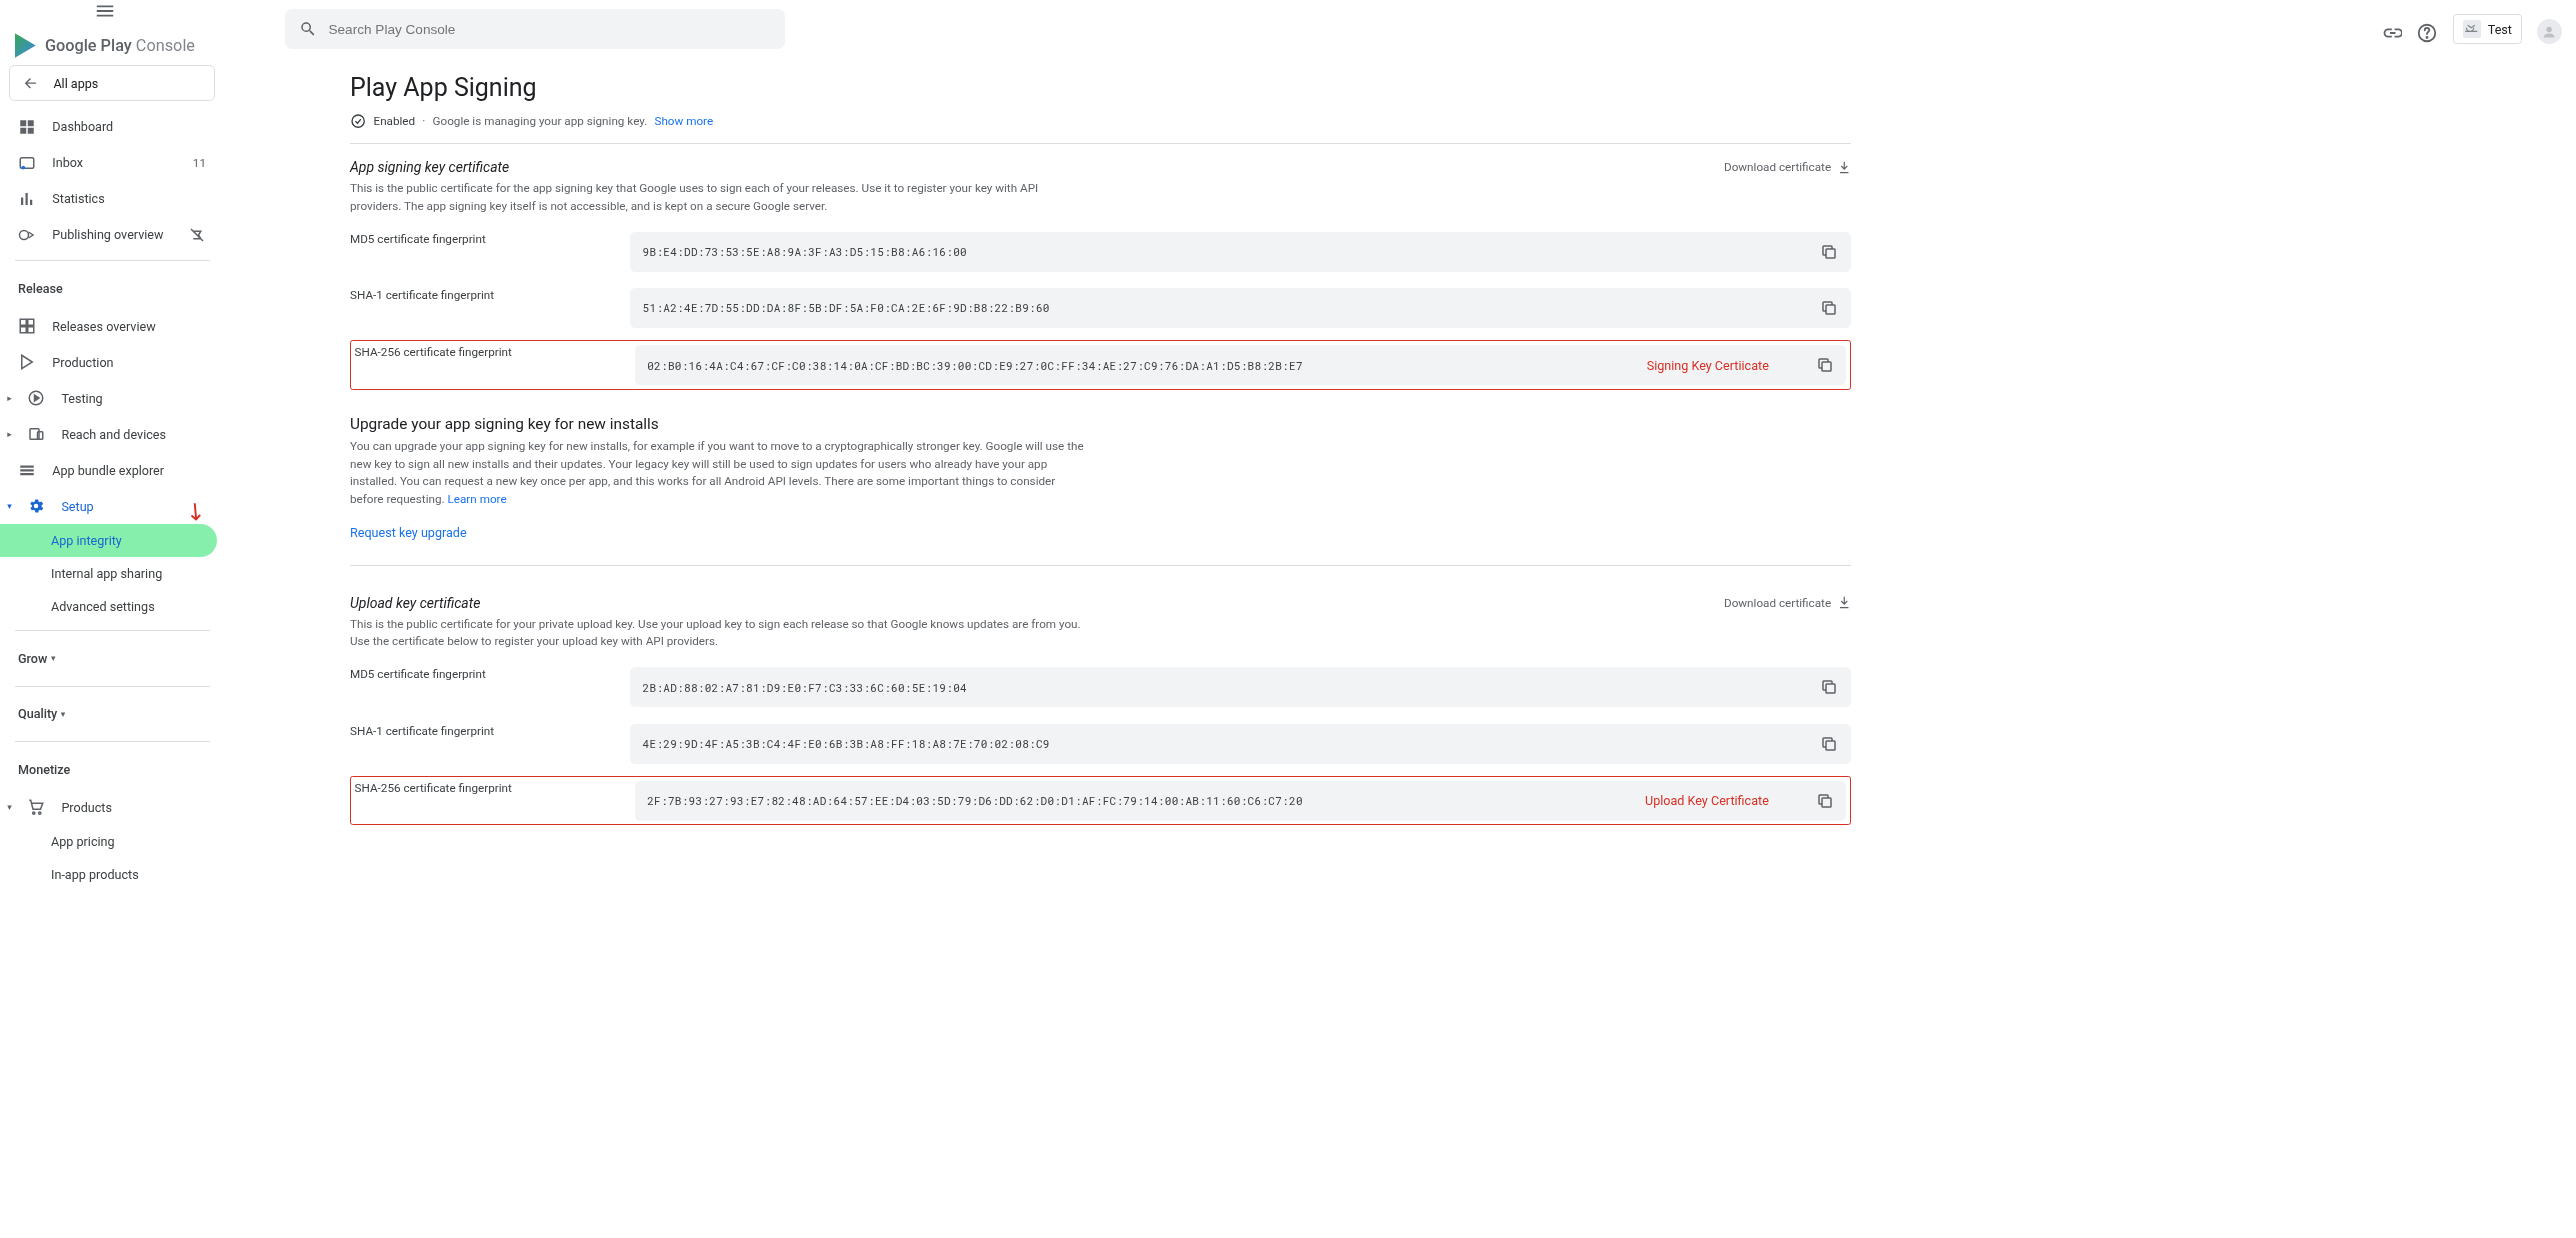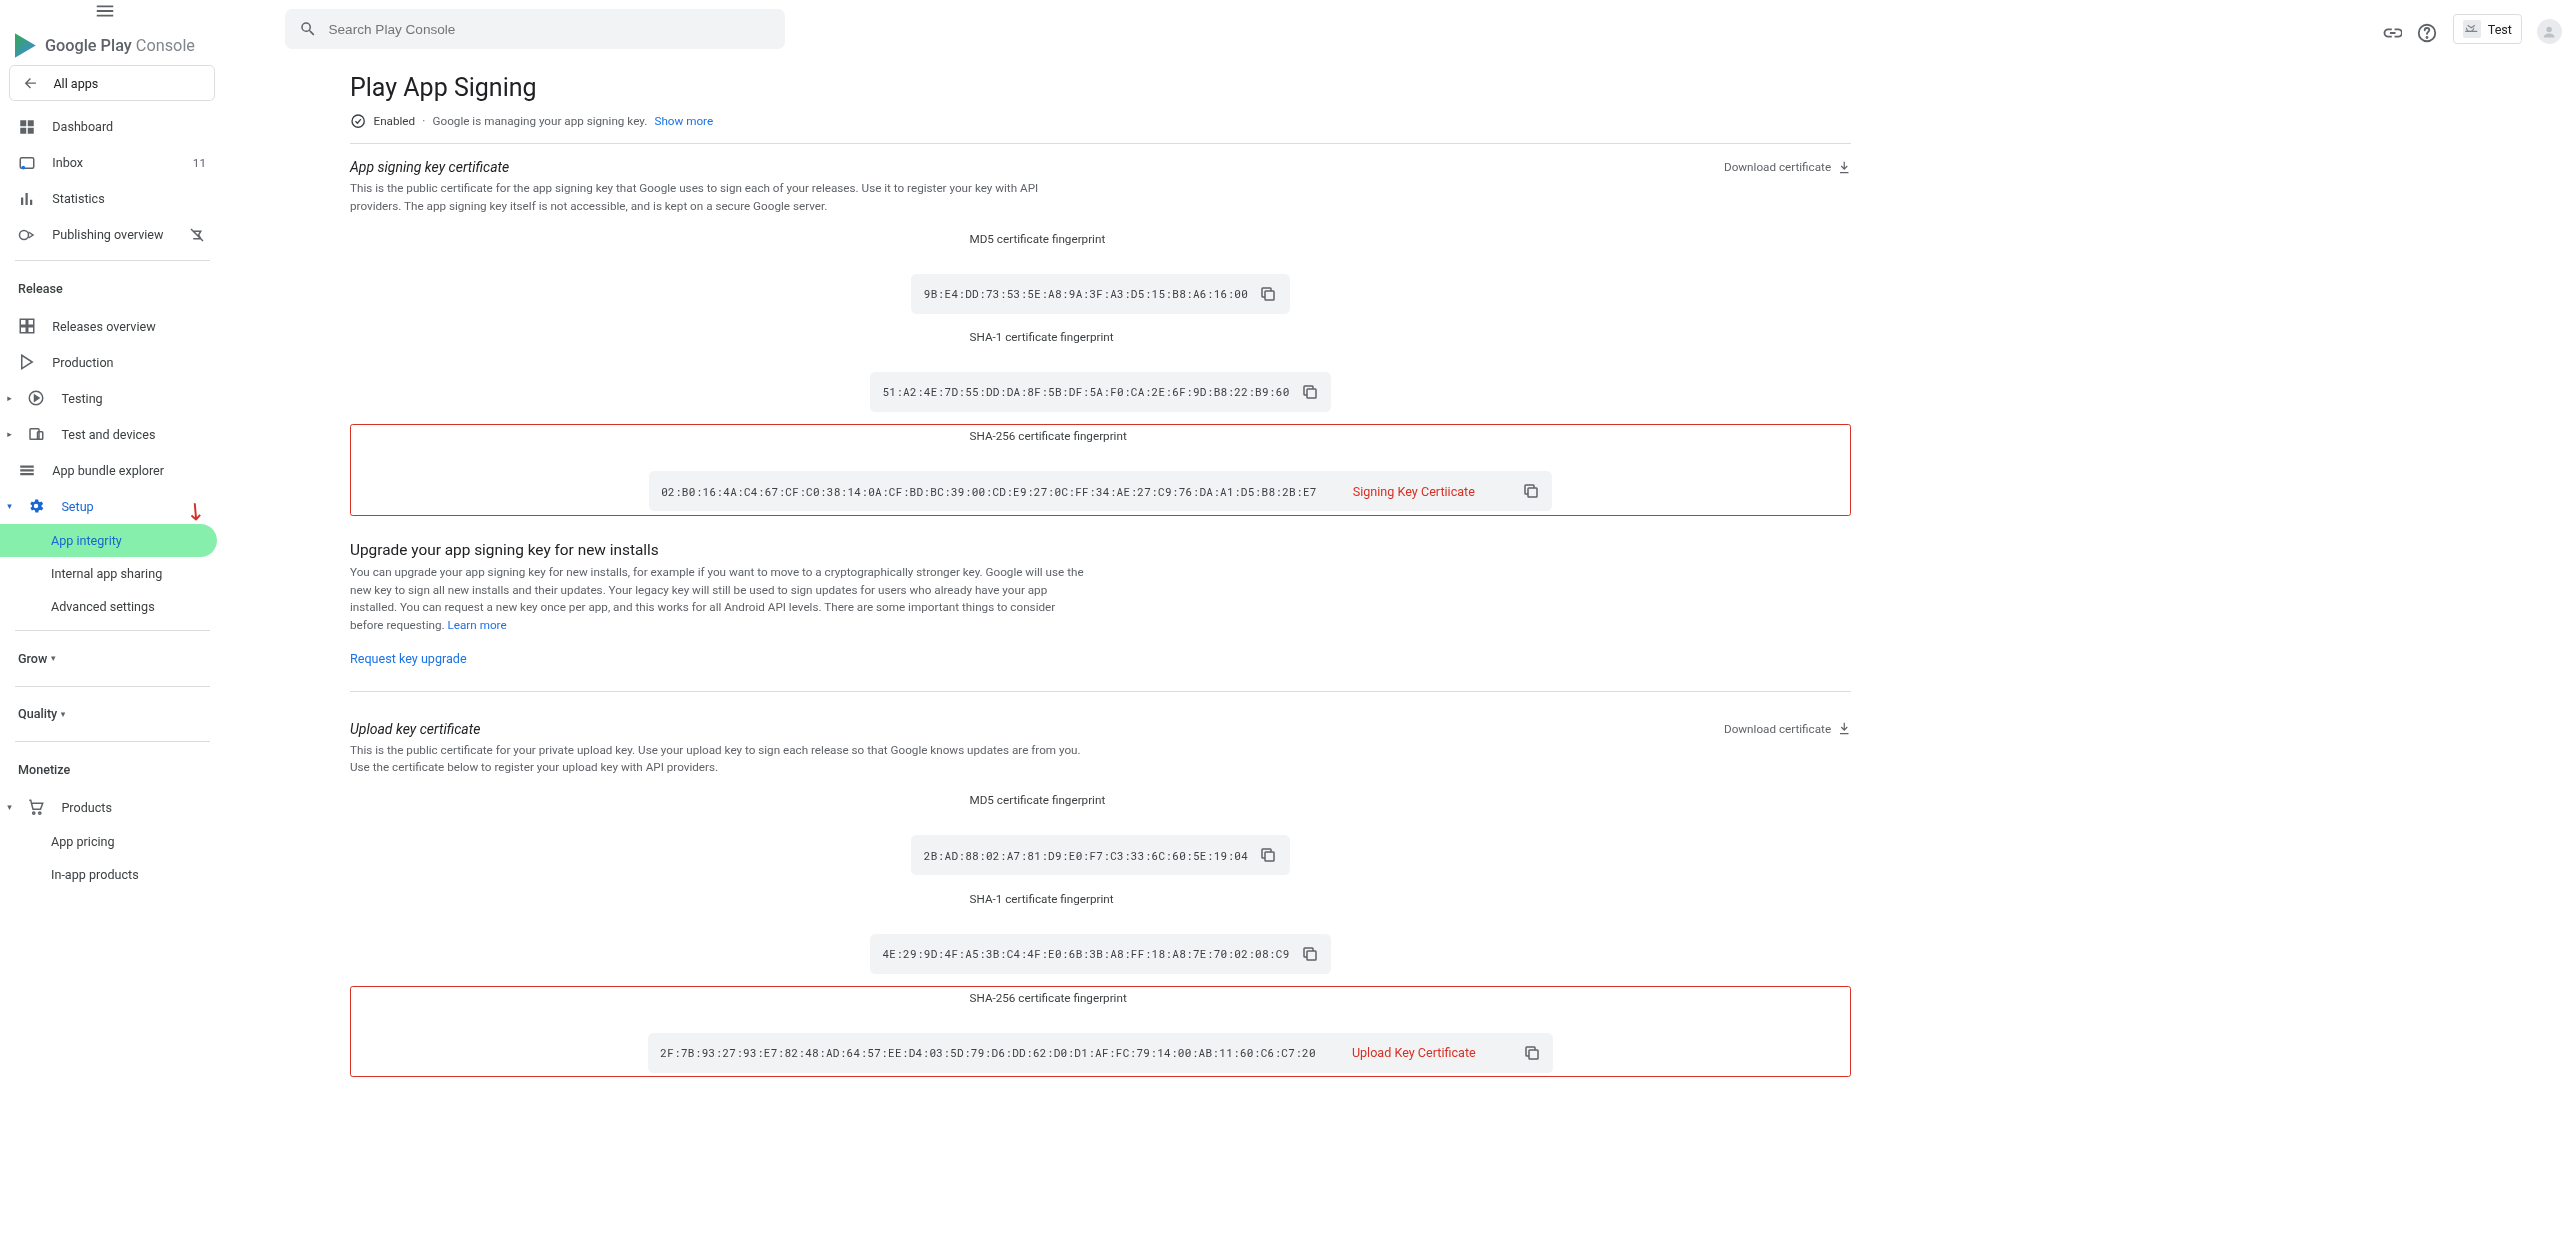--- a/index.html
+++ b/index.html
@@ -39,21 +39,21 @@
 .status-row { display: flex; align-items: center; gap: 7.2px; font-size: 11.7px; color: #5f6368; padding-bottom: 14.5px; border-bottom: 0.9px solid #dadce0; }
 .status-enabled { color: #3c4043; }
 .link { color: #1a73e8; cursor: pointer; }
 
 .section-head { display: flex; align-items: center; justify-content: space-between; margin-top: 14.5px; }
 h2 { font-size: 14px; font-weight: 400; font-style: italic; }
 h3 { font-size: 15.4px; font-weight: 400; margin-top: 25px; margin-bottom: 5.4px; }
 .desc { font-size: 11.7px; color: #5f6368; line-height: 1.5; max-width: 741px; margin-top: 5.4px; }
 .download-link { display: flex; align-items: center; gap: 5.4px; font-size: 11.7px; color: #5f6368; cursor: pointer; }
 
-.fp-row { display: flex; align-items: center; margin-top: 16.3px; gap: 28px; flex-direction: column; }
+.fp-row { display: flex; margin-top: 16.3px; gap: 18px; }
 .fp-label { width: 262px; font-size: 11.7px; color: #3c4043; }
 .fp-value-wrap { flex: 1; display: flex; align-items: center; background: #f1f3f4; border-radius: 5.4px; padding: 11px 12.6px; }
 .fp-value { font-family: 'Roboto Mono', monospace; font-size: 11px; color: #3c4043; flex: 1; letter-spacing: 0.3px; }
 .copy-btn { width: 18px; height: 18px; color: #5f6368; cursor: pointer; margin-left: 11px; }
 .annot { color: #d93025; font-size: 12.6px; margin-left: 36px; margin-right: 36px; white-space: nowrap; }
 .highlight-box { border: 1.4px solid #d93025; border-radius: 2.7px; padding: 3.6px; margin-top: 12.6px; }
 .highlight-box .fp-row { margin-top: 0; }
 
 .hr { border: none; border-top: 0.9px solid #dadce0; margin-top: 25px; }
 
@@ -202,21 +202,21 @@
       <span>Testing</span>
     </div>
     <div class="nav-item" style="padding-left:7.2px;">
       <span class="expander">▸</span>
       <span class="nav-icon">
           <svg viewBox="0 0 24 24" fill="none" stroke="currentColor" stroke-width="2">
             <rect x="4" y="5" width="12" height="14" rx="1"></rect>
             <rect x="14" y="9" width="7" height="10" rx="1"></rect>
           </svg>
         </span>
-      <span>Test and devices</span>
+      <span>Reach and devices</span>
     </div>
     <div class="nav-item">
       <span class="nav-icon">
           <svg viewBox="0 0 24 24" fill="currentColor">
             <path d="M3 6h18v3H3zm0 5h18v3H3zm0 5h18v3H3z"></path>
           </svg>
         </span>
       <span>App bundle explorer</span>
     </div>
     <div class="nav-item" style="padding-left:7.2px; color:#1967d2; position:relative;">

